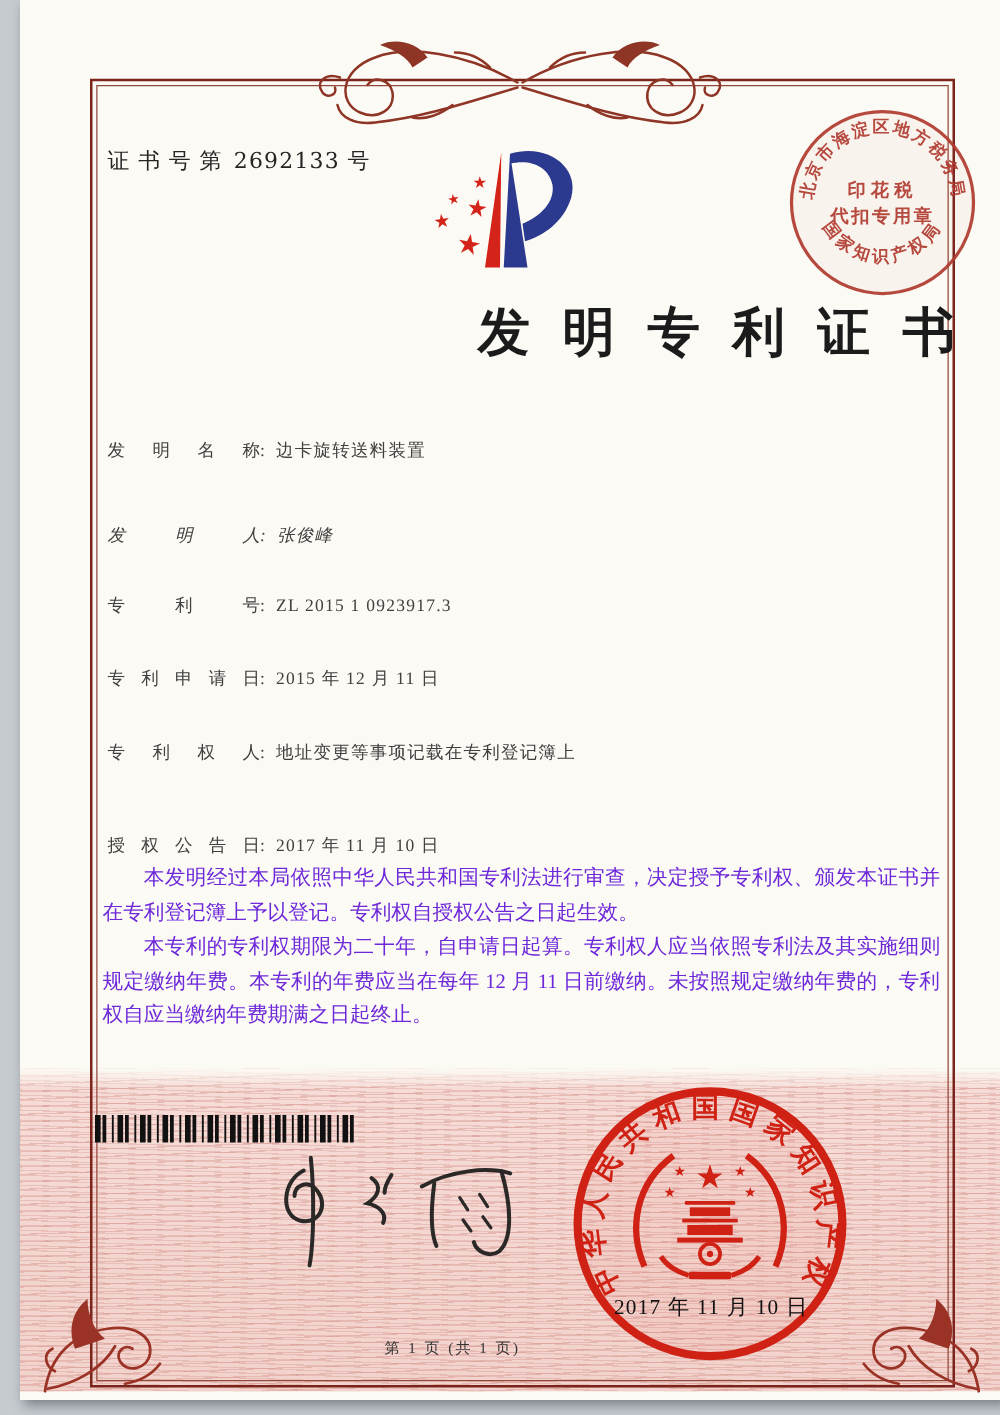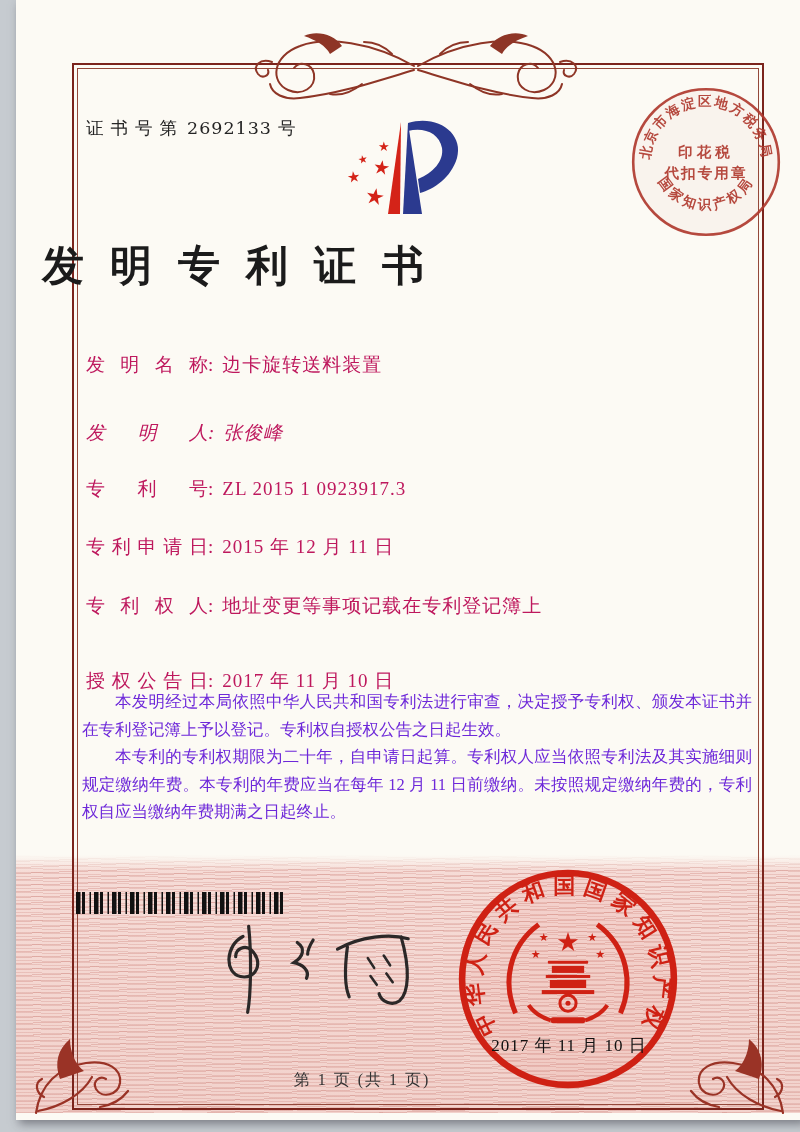--- a/index.html
+++ b/index.html
@@ -43,26 +43,26 @@
   .cert-no{
     position:absolute;left:70px;top:116px;z-index:3;
     font-size:17.5px;color:#242424;
   }
   .cert-prefix{letter-spacing:7px;}
   .cert-num{margin:0 6px 0 3px;letter-spacing:1px;font-family:"DejaVu Serif",serif;}
   .logo{position:absolute;left:322px;top:96px;width:156px;height:140px;z-index:3;}
   .logo .star{position:absolute;color:#d42318;line-height:1;font-family:"DejaVu Sans",sans-serif;}
   .doc-title{
     position:absolute;left:0;right:13px;top:238px;z-index:3;
-    text-align:left;font-size:42px;font-weight:bold;color:#1b1b1b;
+    text-align:right;font-size:42px;font-weight:bold;color:#1b1b1b;
     letter-spacing:26px;padding-left:26px;
   }
   
   .fields{position:absolute;left:70px;top:350px;width:640px;z-index:3;}
-  .frow{position:absolute;left:0;font-size:19px;color:#be185d;white-space:nowrap;}
+  .frow{position:absolute;left:0;font-size:14px;color:#404040;white-space:nowrap;}
   .flabel{display:inline-block;width:122px;text-align:justify;text-align-last:justify;}
   .fcolon{margin-right:9px;}
   .fvalue{letter-spacing:1px;}
   
   .body-text{
     position:absolute;left:66px;top:688px;width:670px;z-index:3;
     font-size:16.5px;line-height:27.5px;color:#6d28d9;text-align:justify;
   }
   .body-text p{margin:0;text-indent:2em;}
   
@@ -71,21 +71,21 @@
   .officer .o-title{font-size:19px;letter-spacing:3px;}
   .officer .o-name{font-size:19px;letter-spacing:2px;margin-top:13px;}
   .sign{position:absolute;left:190px;top:912px;z-index:4;transform:rotate(-2deg);}
   .seal{position:absolute;left:436px;top:866px;z-index:4;}
   .seal-date{
     position:absolute;left:440px;top:1034px;width:226px;z-index:5;
     text-align:center;font-size:17px;color:#111;letter-spacing:1px;
   }
   .page-footer{
     position:absolute;left:0;top:1070px;width:692px;z-index:3;
-    text-align:center;font-size:16px;color:#333;letter-spacing:2px;
+    text-align:center;font-size:12px;color:#333;letter-spacing:2px;
   }
   .stamp{position:absolute;left:612px;top:84px;z-index:5;opacity:.92;}
 </style>
 </head>
 <body>
 
 <div class="paper">
   <div class="pink-zone"></div>
 
   <div class="frame">

